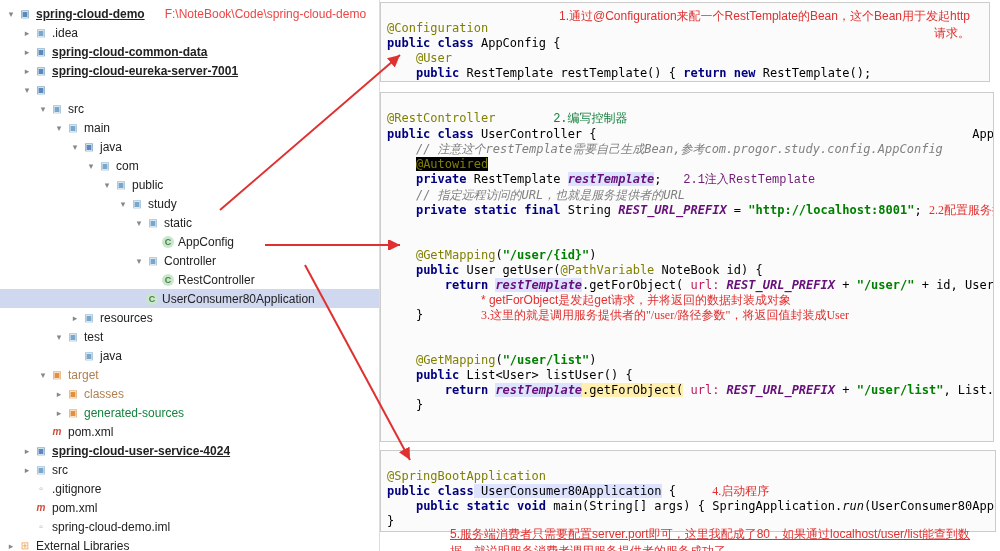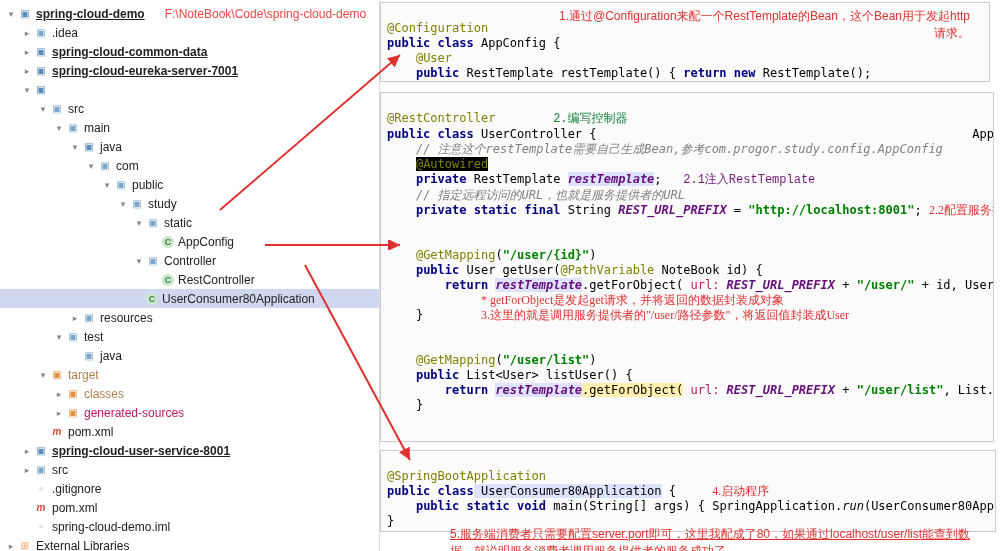--- a/index.html
+++ b/index.html
@@ -154,31 +154,31 @@
           <span class="item-label" style="color:#b08050">target</span>
         </div>
       <div class="tree-row indent-3">
           <span class="chevron">▸</span>
           <span class="icon target-icon">▣</span>
           <span class="item-label" style="color:#b08050">classes</span>
         </div>
       <div class="tree-row indent-3">
           <span class="chevron">▸</span>
           <span class="icon target-icon">▣</span>
-          <span class="item-label" style="color:#be185d">generated-sources</span>
+          <span class="item-label" style="color:#15803d">generated-sources</span>
         </div>
       <div class="tree-row indent-2">
           <span class="chevron"></span>
           <span class="icon mvn-icon">m</span>
           <span class="item-label">pom.xml</span>
         </div>
       <div class="tree-row indent-1">
           <span class="chevron">▸</span>
           <span class="icon module-icon">▣</span>
-          <span class="item-label bold">spring-cloud-user-service-8001</span>
+          <span class="item-label bold">spring-cloud-user-service-4024</span>
         </div>
       <div class="tree-row indent-1">
           <span class="chevron">▸</span>
           <span class="icon folder-icon">▣</span>
           <span class="item-label">src</span>
         </div>
       <div class="tree-row indent-1">
           <span class="chevron"></span>
           <span class="icon folder-icon">▫</span>
           <span class="item-label">.gitignore</span>
@@ -219,21 +219,21 @@
     <span class="cmt"><span>// 注意这个</span><span>restTemplate</span><span>需要自己生成Bean,参考com.progor.study.config.AppConfig</span></span>
     <span class="anno" style="background:#000000">@Autowired</span>
     <span class="kw">private</span><span> RestTemplate </span><span class="field ref">restTemplate</span><span>;</span>   <span style="color:#701a75;font-family:Liberation Mono, monospace">2.1注入RestTemplate</span>
     <span class="cmt">// 指定远程访问的URL，也就是服务提供者的URL</span>
     <span class="kw">private</span> <span class="kw">static</span> <span class="kw">final</span><span> String </span><span class="field">REST_URL_PREFIX</span><span> = </span><span class="str">"http://localhost:8001"</span><span>;</span> <span style="color:#e03030;font-family:'Microsoft YaHei'">2.2配置服务提供者的路径</span>
 
 
     <span class="anno">@GetMapping</span><span>(</span><span class="str">"/user/{id}"</span><span>)</span>
     <span class="kw">public</span><span> User getUser(</span><span class="anno">@PathVariable</span><span> NoteBook id) {</span>
         <span class="kw">return</span> <span class="field ref">restTemplate</span><span>.getForObject(</span><span class="param"> url: </span><span class="field">REST_URL_PREFIX</span><span> + </span><span class="str">"/user/"</span><span> + id, User.</span>
-             <span style="color:#e03030;font-family:Liberation Serif, serif">* getForObject是发起get请求，并将返回的数据封装成对象</span>
+             <span style="color:#e03030;font-family:Liberation Sans, sans-serif">* getForObject是发起get请求，并将返回的数据封装成对象</span>
     <span>}</span>        <span style="color:#e03030;font-family:'Microsoft YaHei'">3.这里的就是调用服务提供者的"/user/路径参数"，将返回值封装成User</span>
 
 
     <span class="anno">@GetMapping</span><span>(</span><span class="str">"/user/list"</span><span>)</span>
     <span class="kw">public</span><span> List&lt;User&gt; listUser() {</span>
         <span class="kw">return</span> <span class="field ref">restTemplate</span><span style="background:#fff0b0">.getForObject(</span><span class="param"> url: </span><span class="field">REST_URL_PREFIX</span><span> + </span><span class="str">"/user/list"</span><span>, List.</span><span class="kw">class</span>
     <span>}</span>
 
 
 <span>}</span>

